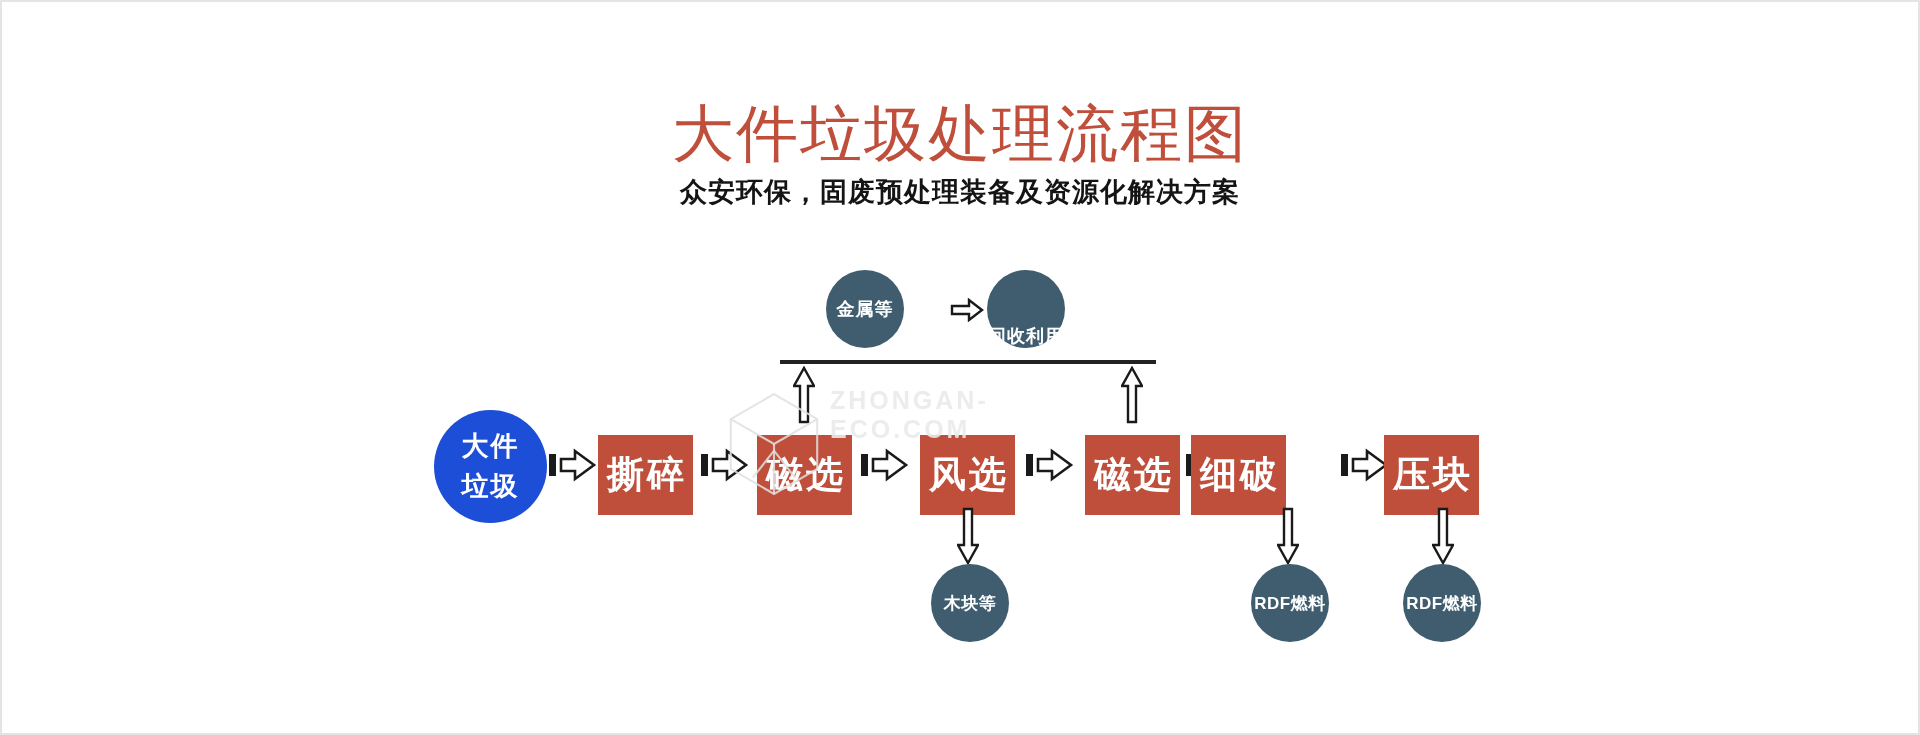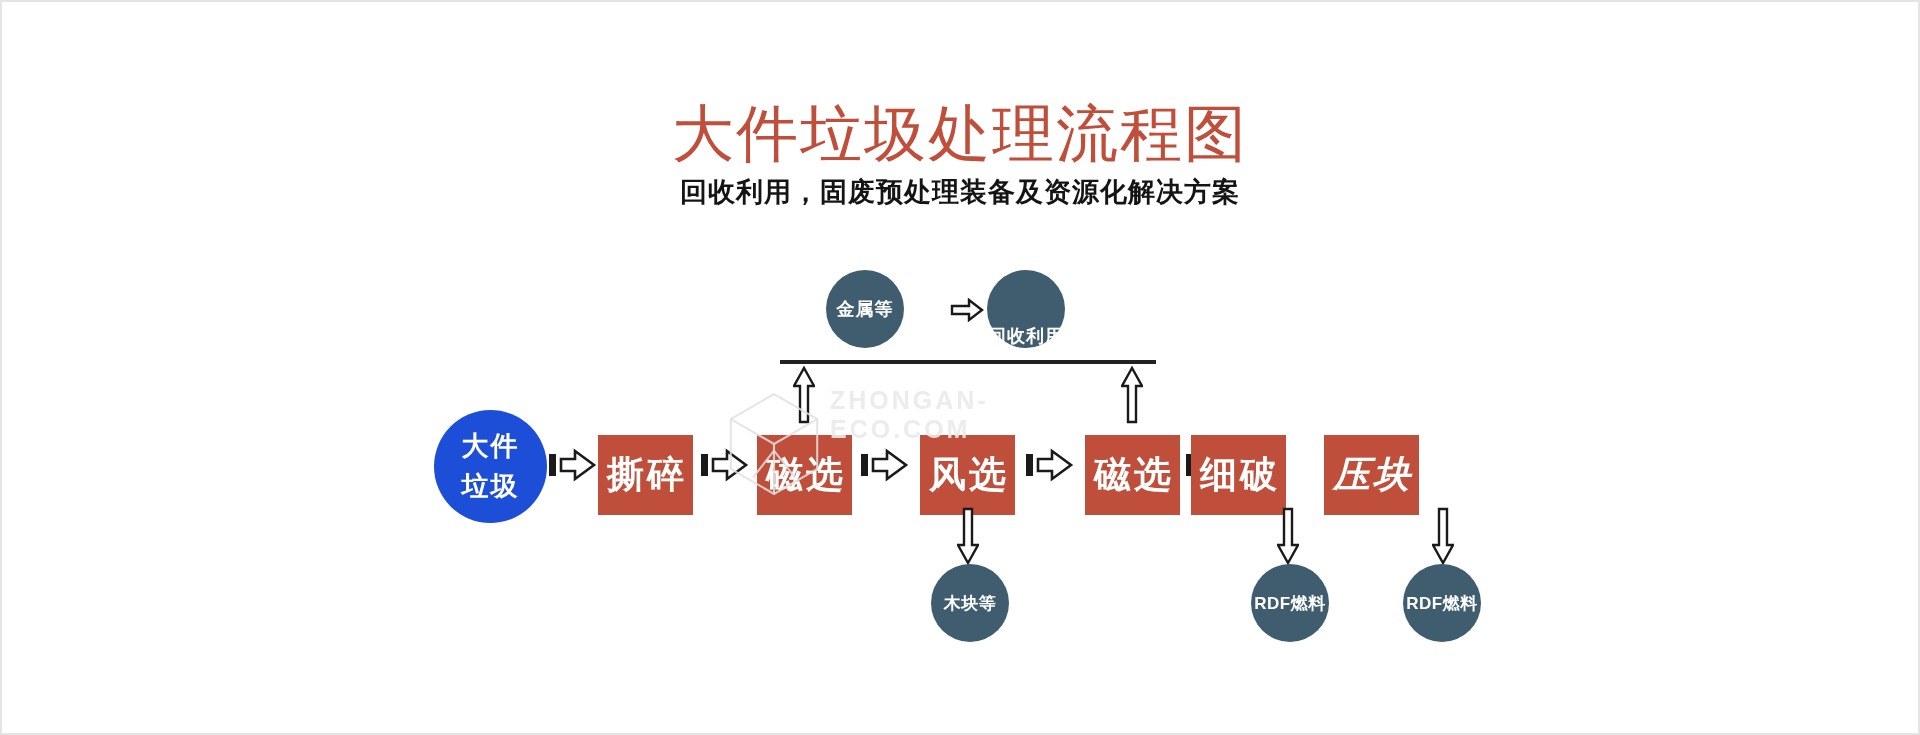--- a/index.html
+++ b/index.html
@@ -33,21 +33,21 @@
     font-size:27px;line-height:1.45;letter-spacing:2px;}
 
   .step-box{
     top:423px;width:95px;height:80px;background:#bf4e3a;
     display:flex;align-items:center;justify-content:center;
     color:#ffffff;font-size:37px;font-weight:700;letter-spacing:3px;
     text-indent:3px;
     margin-top:10px;
   }
   .box-0{left:596px;} .box-1{left:755px;} .box-2{left:918px;font-family:Liberation Mono, monospace;}
-  .box-3{left:1083px;} .box-4{left:1189px;} .box-5{left:1322px;font-style:italic;}
+  .box-3{left:1083px;} .box-4{left:1189px;} .box-5{left:1382px;}
 
   
   .harrow{top:445px;width:48px;height:36px;}
   .ha-0{left:547px;} .ha-1{left:699px;} .ha-2{left:859px;}
   .ha-3{left:1024px;} .ha-4{left:1184px;} .ha-5{left:1339px;}
 
   
   .branch-circle{top:268px;width:78px;height:78px;font-size:18px;letter-spacing:1px;}
   .branch-src{left:824px;justify-content:center;}
   .branch-dst{left:985px;align-items:flex-end;}
@@ -75,21 +75,21 @@
   }
   .wm-domain{
     margin-top:-4px;font-size:25px;font-weight:700;letter-spacing:3px;
     color:rgba(234,234,234,0.9);
   }
 </style>
 </head>
 <body>
 
 <div class="abs title">大件垃圾处理流程图</div>
-<div class="abs subtitle">回收利用，固废预处理装备及资源化解决方案</div>
+<div class="abs subtitle">众安环保，固废预处理装备及资源化解决方案</div>
 
 <div class="abs circle slate branch-circle branch-src">
   <span>金属等</span>
 </div>
 <svg class="abs branch-arrow" viewBox="0 0 34 24">
   <path d="M2 8 L19 8 L19 2 L32 12 L19 22 L19 16 L2 16 Z" fill="#ffffff" stroke="#1a1a1a" stroke-width="2.4" stroke-linejoin="miter"></path>
 </svg>
 <div class="abs circle slate branch-circle branch-dst">
   <span>回收利用</span>
 </div>

